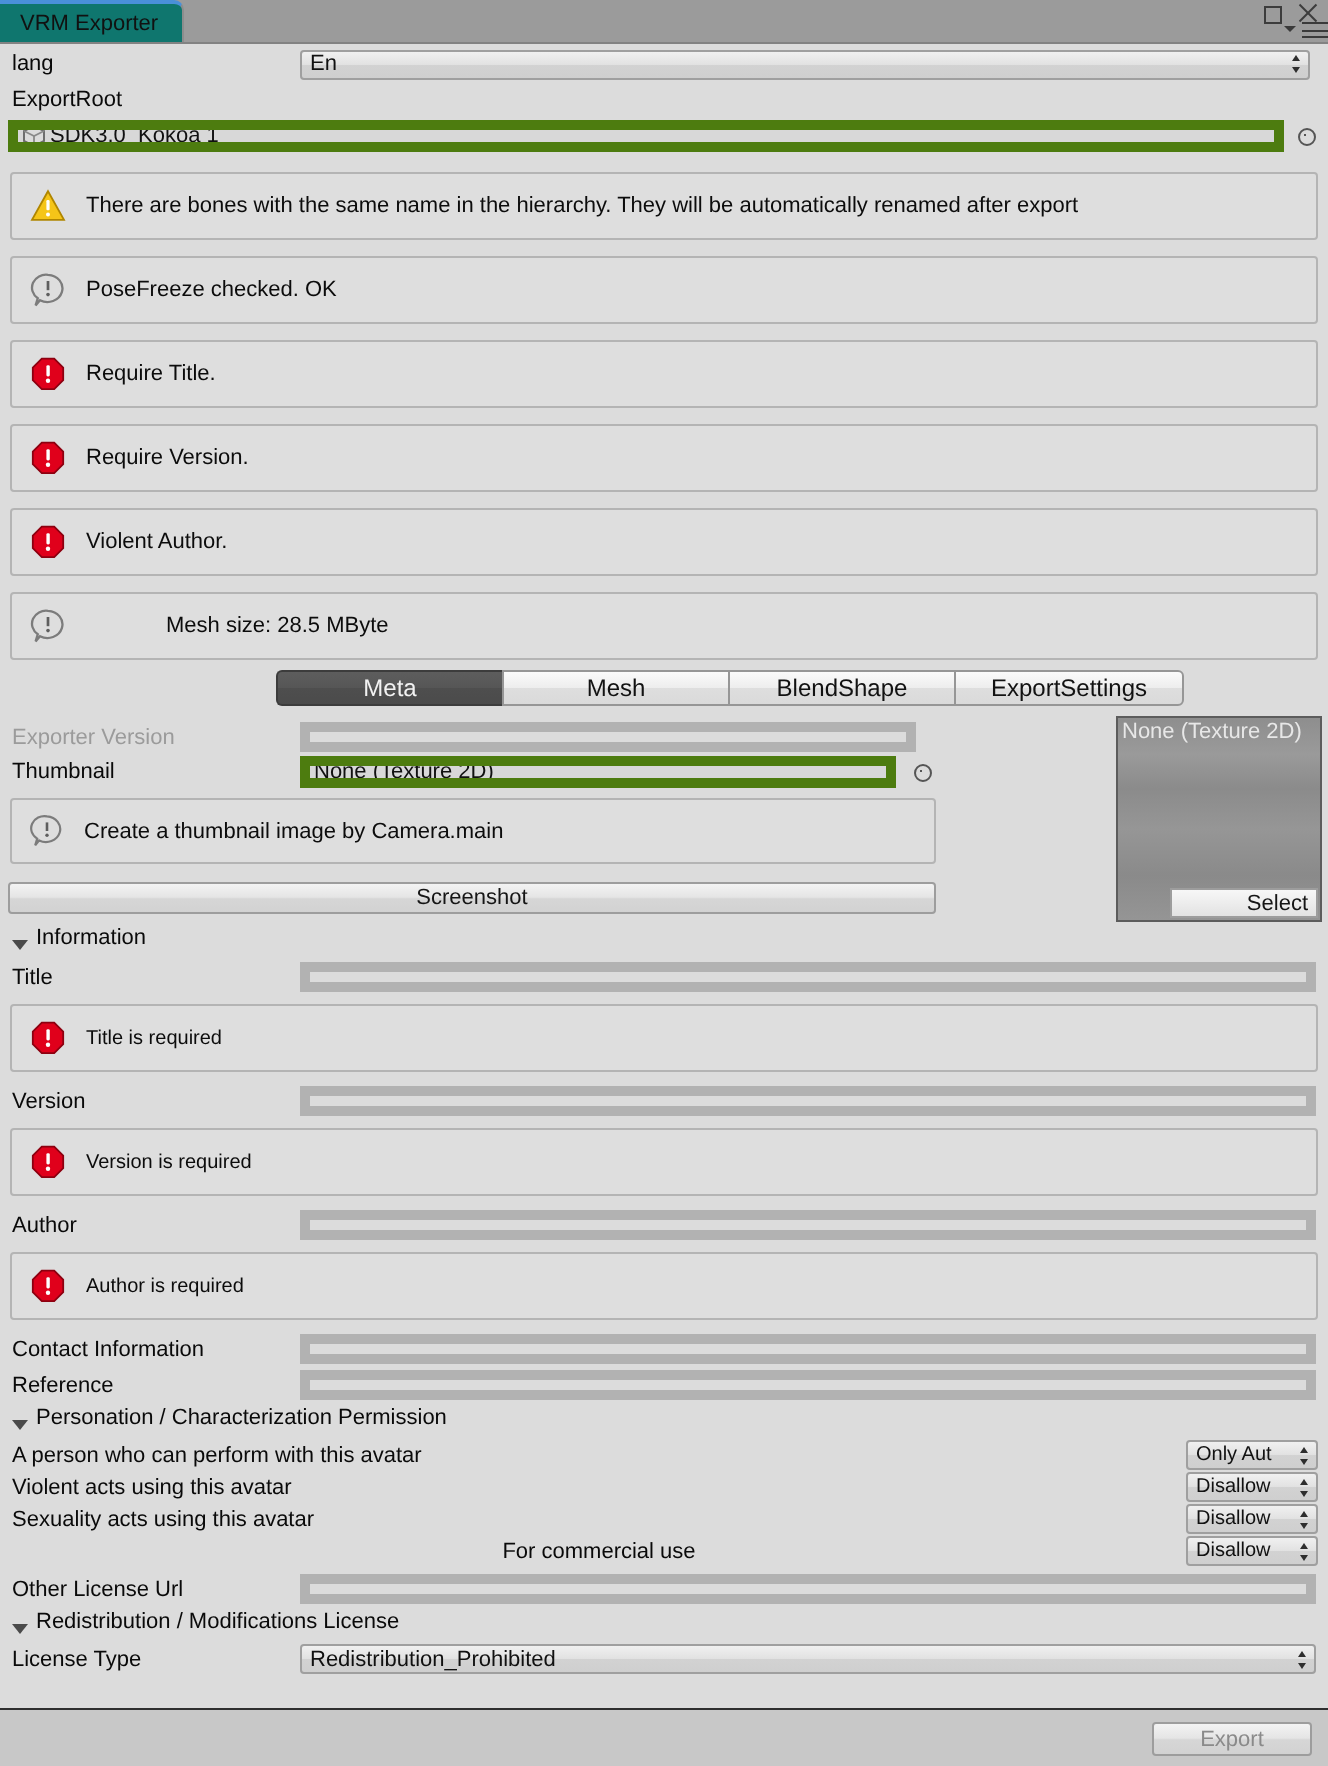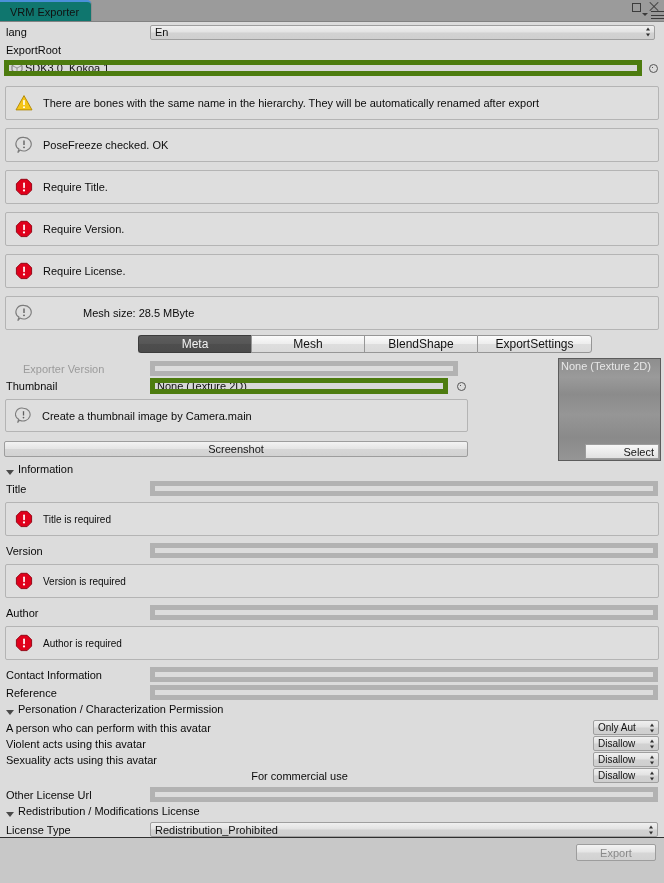--- a/index.html
+++ b/index.html
@@ -277,21 +277,21 @@
     background: linear-gradient(to bottom, #5d5d5d 0%, #565656 50%, #4e4e4e 51%, #4b4b4b 100%);
     color: #f2f2f2;
     border-color: #3c3c3c;
   }
 
   
   .bottombar {
     position: absolute;
     left: 0; bottom: 0;
     width: 664px;
-    height: 46px;
+    height: 29px;
     background: #c8c8c8;
     border-top: 1px solid #2f2f2f;
     box-sizing: border-box;
   }
 </style>
 </head>
 <body>
 
 <div id="app">
 
@@ -367,41 +367,41 @@
           <circle cx="9" cy="12.4" r="1.1" fill="#ffffff"></circle>
         </svg>
         <span class="msg">Require Version.</span>
       </div>
       <div class="helpbox" style="position: absolute; left: 5px; top: 254px; width: 654px; height: 34px;">
         <svg class="ico" viewBox="0 0 18 18" width="18" height="18">
           <polygon points="5.9,1.3 12.1,1.3 16.6,5.8 16.6,12.1 12.1,16.6 5.9,16.6 1.4,12.1 1.4,5.8" fill="#e0001b" stroke="#8d0010" stroke-width="0.9"></polygon>
           <rect x="8.2" y="4.6" width="1.7" height="5.6" rx="0.7" fill="#ffffff"></rect>
           <circle cx="9" cy="12.4" r="1.1" fill="#ffffff"></circle>
         </svg>
-        <span class="msg">Require License.</span>
+        <span class="msg">Violent Author.</span>
       </div>
       <div class="helpbox" style="position: absolute; left: 5px; top: 296px; width: 654px; height: 34px; gap: 40px;">
         <svg class="ico" viewBox="0 0 18 18" width="18" height="18">
           <path d="M9,1.4 A7.5,6.8 0 1 1 5,14.1 L2.8,16.7 L3.9,13.1 A7.0,6.5 0 0 1 9,1.4 Z" fill="none" stroke="#7c7c7c" stroke-width="1.15"></path>
           <line x1="9" y1="4.5" x2="9" y2="9.1" stroke="#5e5e5e" stroke-width="1.35"></line>
           <circle cx="9" cy="11.3" r="0.9" fill="#5e5e5e"></circle>
         </svg>
         <span class="msg">Mesh size: 28.5 MByte</span>
       </div>
     </div>
 
   <div class="tabstrip" id="tabstrip" style="left:103px;top:335px;">
       <div class="tab active" style="width: 113px;">Meta</div>
       <div class="tab" style="width: 113px;">Mesh</div>
       <div class="tab" style="width: 113px;">BlendShape</div>
       <div class="tab" style="width: 115px;">ExportSettings</div>
     </div>
 
   <div class="row" style="position:absolute;left:0;top:361px;width:480px;height:15px;">
-    <div class="lbl dim" style="width:150px;padding-left:23px;box-sizing:border-box;">Exporter Version</div>
+    <div class="lbl dim" style="width:150px;padding-left:6px;box-sizing:border-box;">Exporter Version</div>
     <div class="tfield empty" style="width:308px;">
       <span></span>
     </div>
   </div>
 
   <div class="row" style="position:absolute;left:0;top:378px;width:480px;height:16px;">
     <div class="lbl" style="width:150px;padding-left:6px;box-sizing:border-box;">Thumbnail</div>
     <div class="tfield" style="width:298px;height:16px;">
       <span>None (Texture 2D)</span>
     </div>

